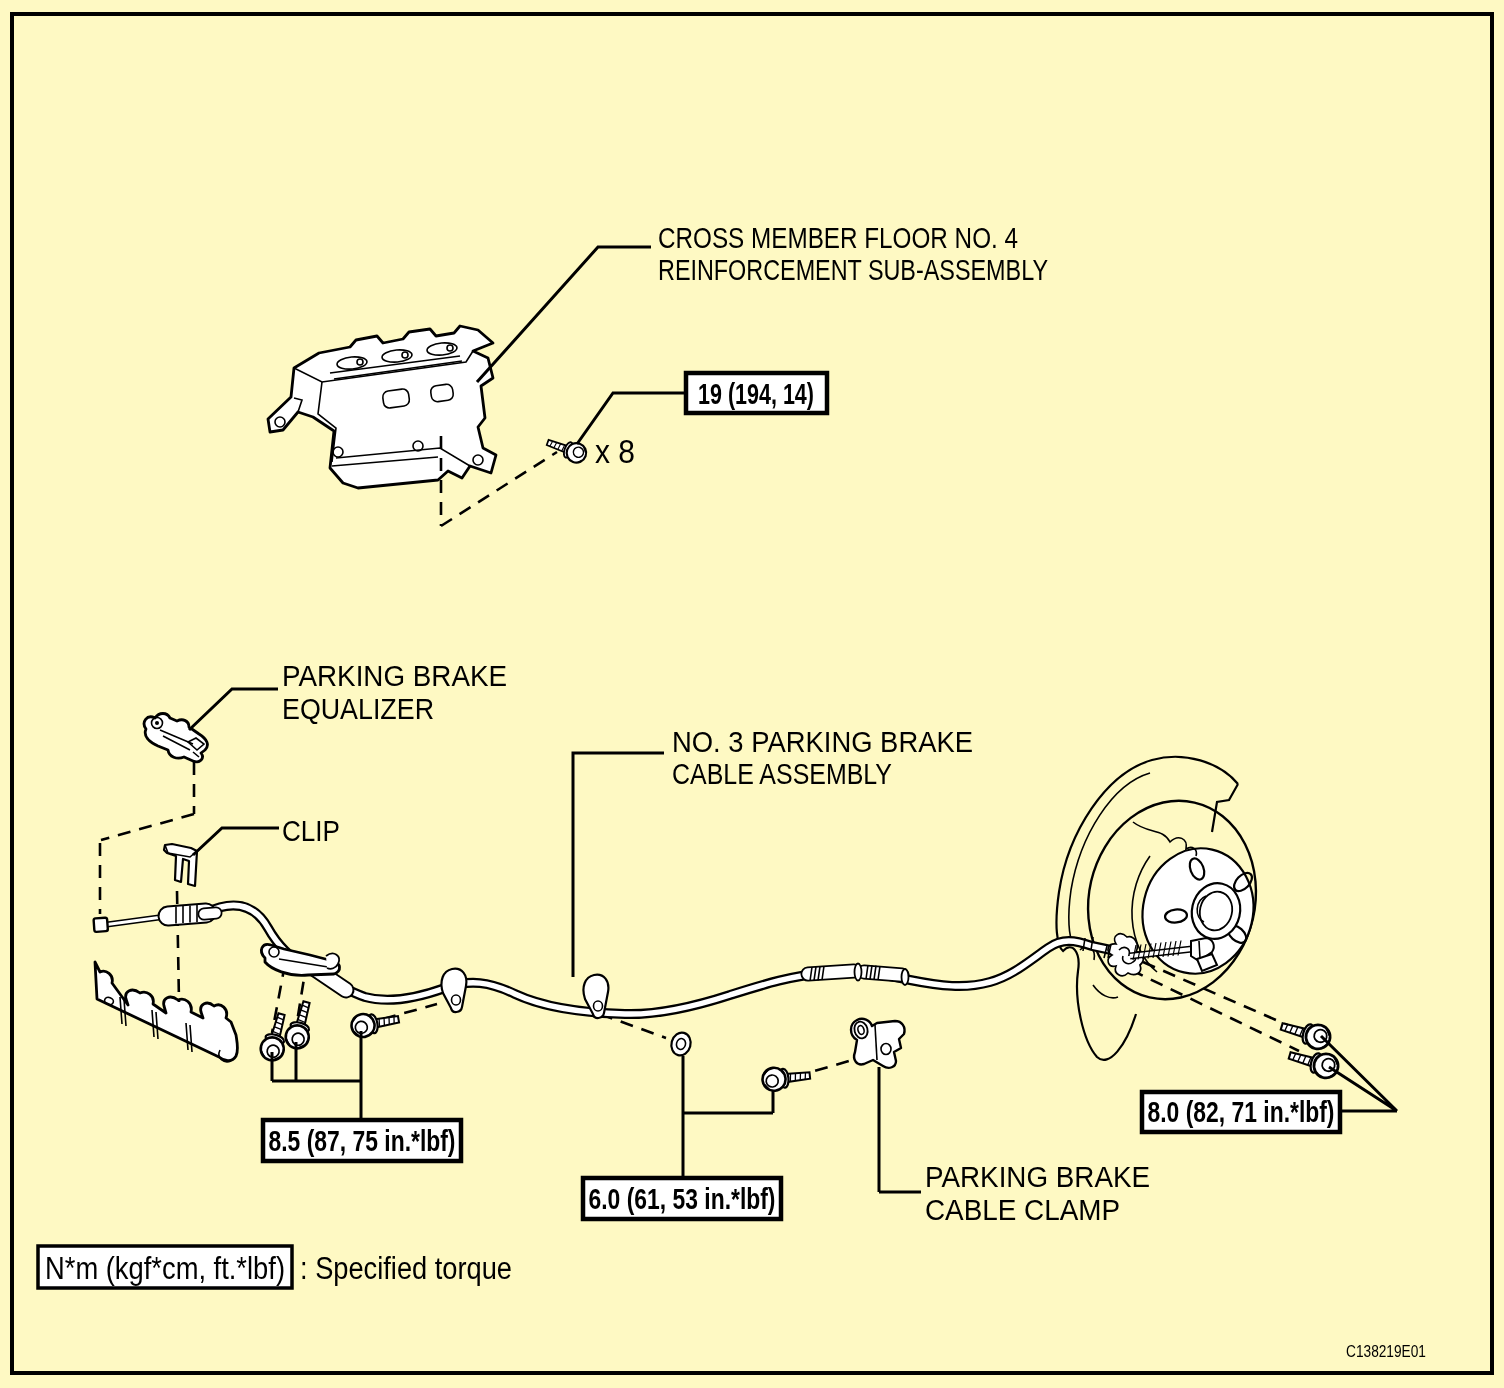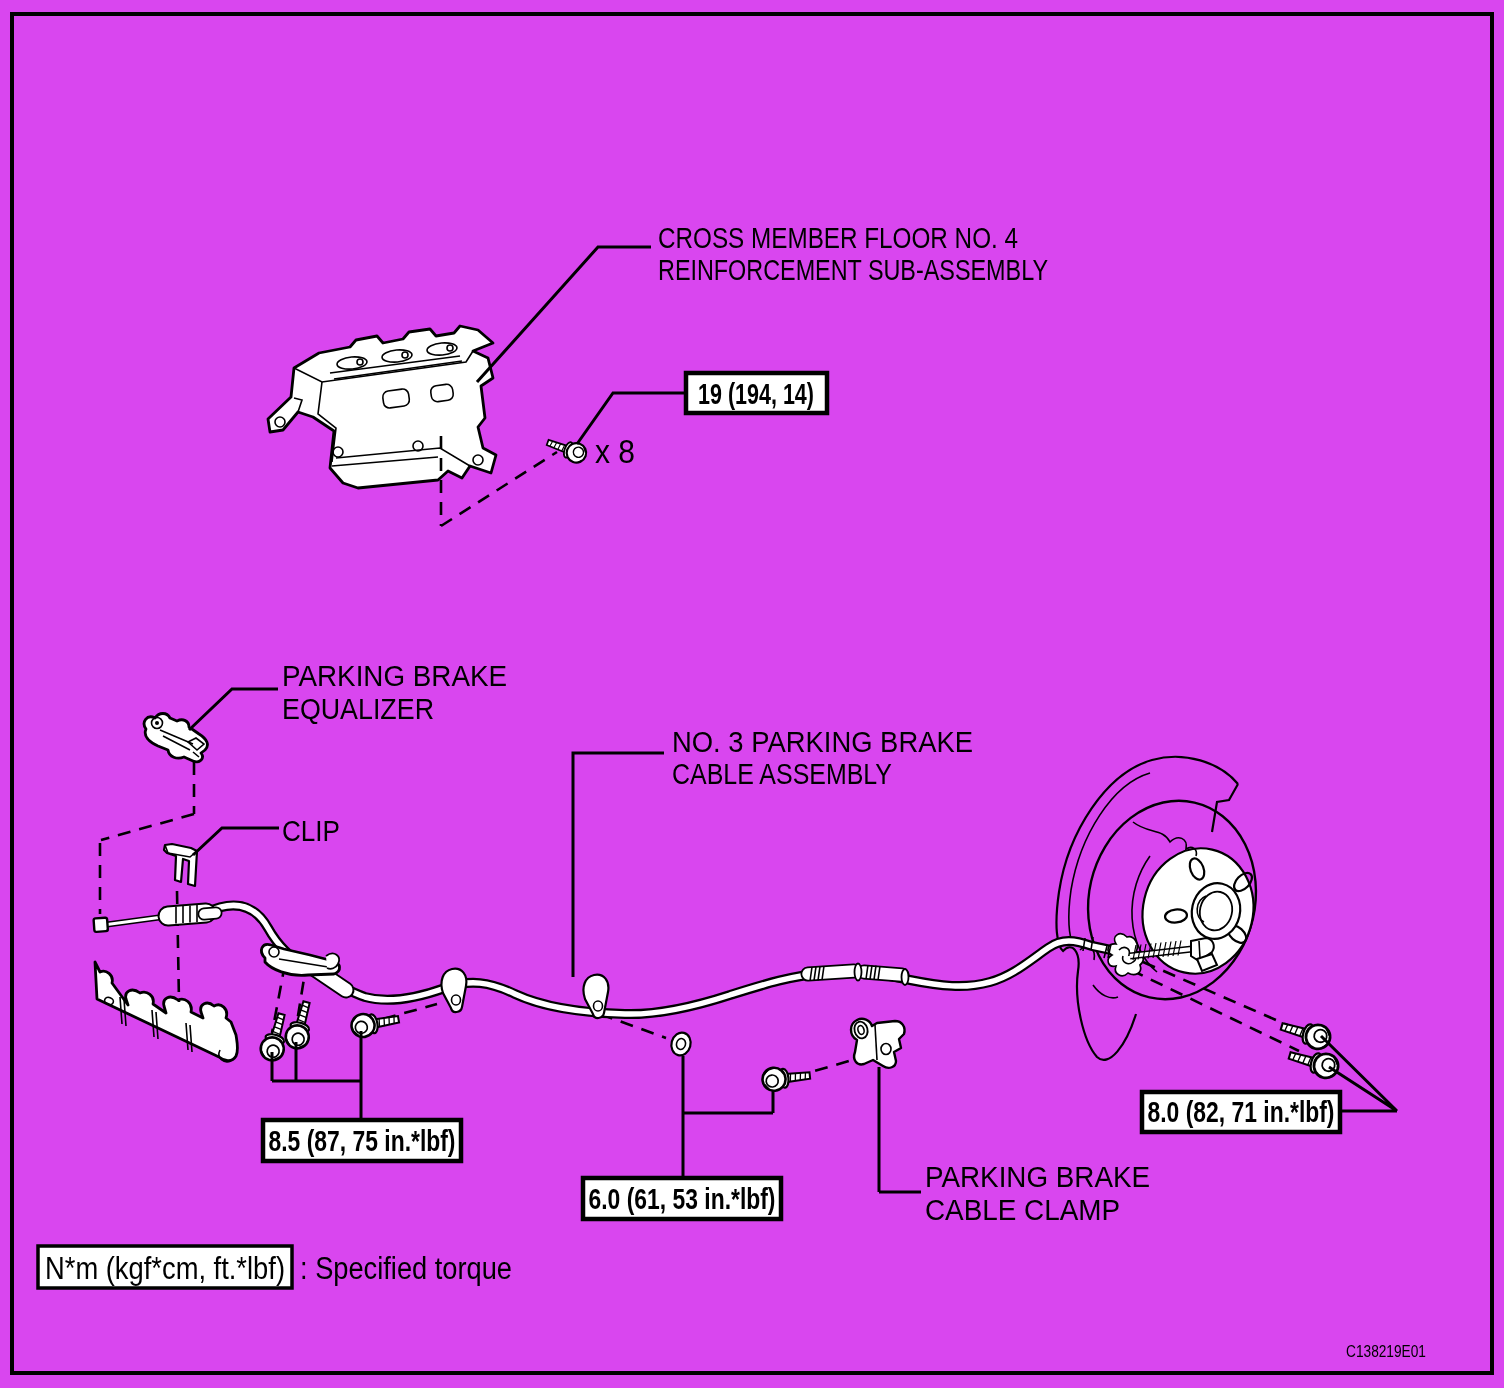--- a/index.html
+++ b/index.html
@@ -1,16 +1,16 @@
 <!DOCTYPE html>
 <html><head>
 <meta charset="utf-8">
 <style>
   html,body{margin:0;padding:0;background:#ffffff;}
-  .page{position:relative;width:1504px;height:1388px;background:#d946ef;overflow:hidden;}
+  .page{position:relative;width:1504px;height:1388px;background:#fef9c3;overflow:hidden;}
   svg{position:absolute;left:0;top:0;}
   text{font-family:"Liberation Sans", sans-serif;fill:#000;}
   .lbl{font-size:30px;font-weight:normal;}
   .torq{font-size:30px;font-weight:bold;}
   .qty{font-size:33px;}
   .legend{font-size:31px;}
   .code{font-size:16px;}
   .thin{stroke:#000;stroke-width:1.6;fill:none;}
   .med{stroke:#000;stroke-width:2.2;fill:none;}
   .part{stroke:#000;stroke-width:2.8;fill:#ffffff;stroke-linejoin:round;}

